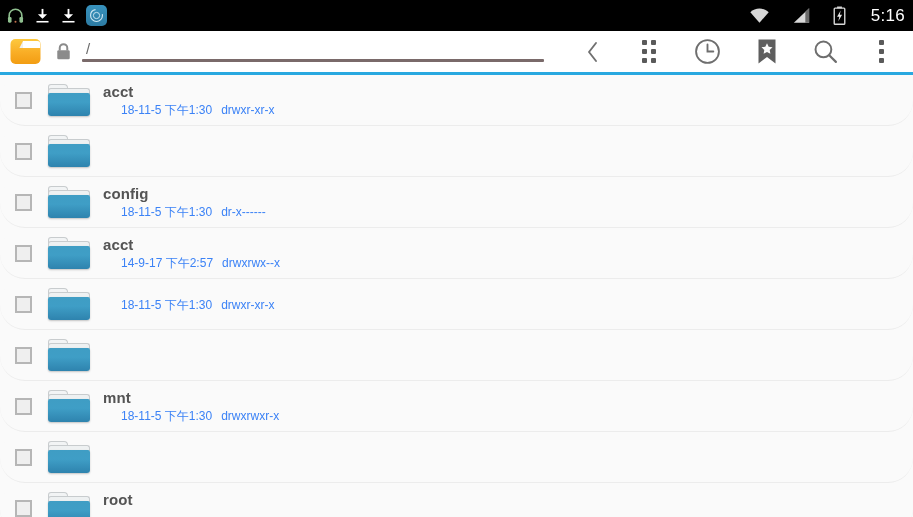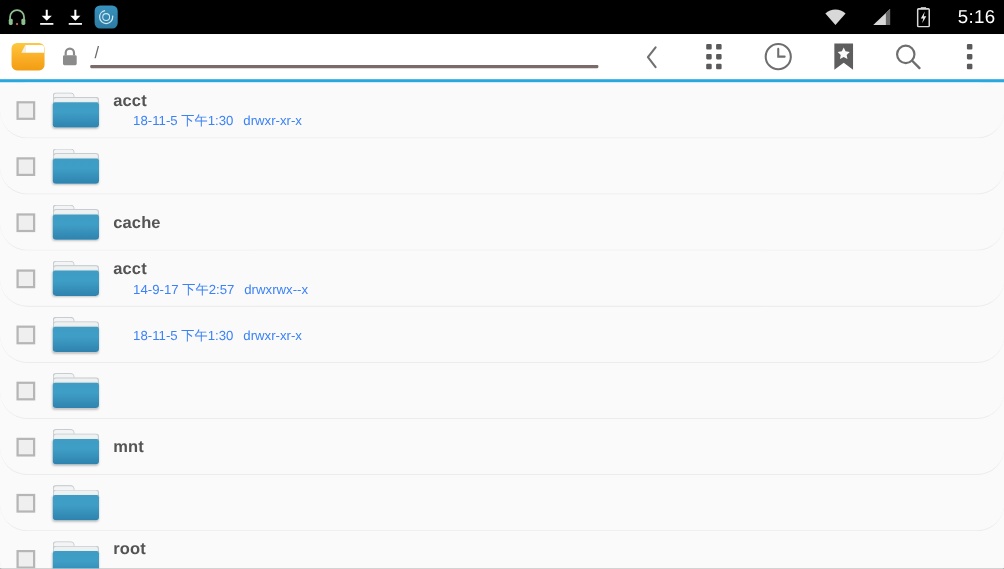--- a/index.html
+++ b/index.html
@@ -444,21 +444,22 @@
           <span class="cb"></span>
         </div>
         <div class="row-icon">
           <span class="folder-blue">
             <span class="tab"></span>
             <span class="tab2"></span>
             <span class="body"></span>
           </span>
         </div>
         <div class="row-text">
-          <div class="fname">cache</div>
+          <div class="fname">config</div>
+          <div class="fmeta"><span>18-11-5 下午1:30</span><span class="perm">dr-x------</span></div>
         </div>
       </div>
       <div class="row">
         <div class="row-check">
           <span class="cb"></span>
         </div>
         <div class="row-icon">
           <span class="folder-blue">
             <span class="tab"></span>
             <span class="tab2"></span>
@@ -503,20 +504,21 @@
         </div>
         <div class="row-icon">
           <span class="folder-blue">
             <span class="tab"></span>
             <span class="tab2"></span>
             <span class="body"></span>
           </span>
         </div>
         <div class="row-text">
           <div class="fname">mnt</div>
+          <div class="fmeta"><span>18-11-5 下午1:30</span><span class="perm">drwxrwxr-x</span></div>
         </div>
       </div>
       <div class="row">
         <div class="row-check">
           <span class="cb"></span>
         </div>
         <div class="row-icon">
           <span class="folder-blue">
             <span class="tab"></span>
             <span class="tab2"></span>

